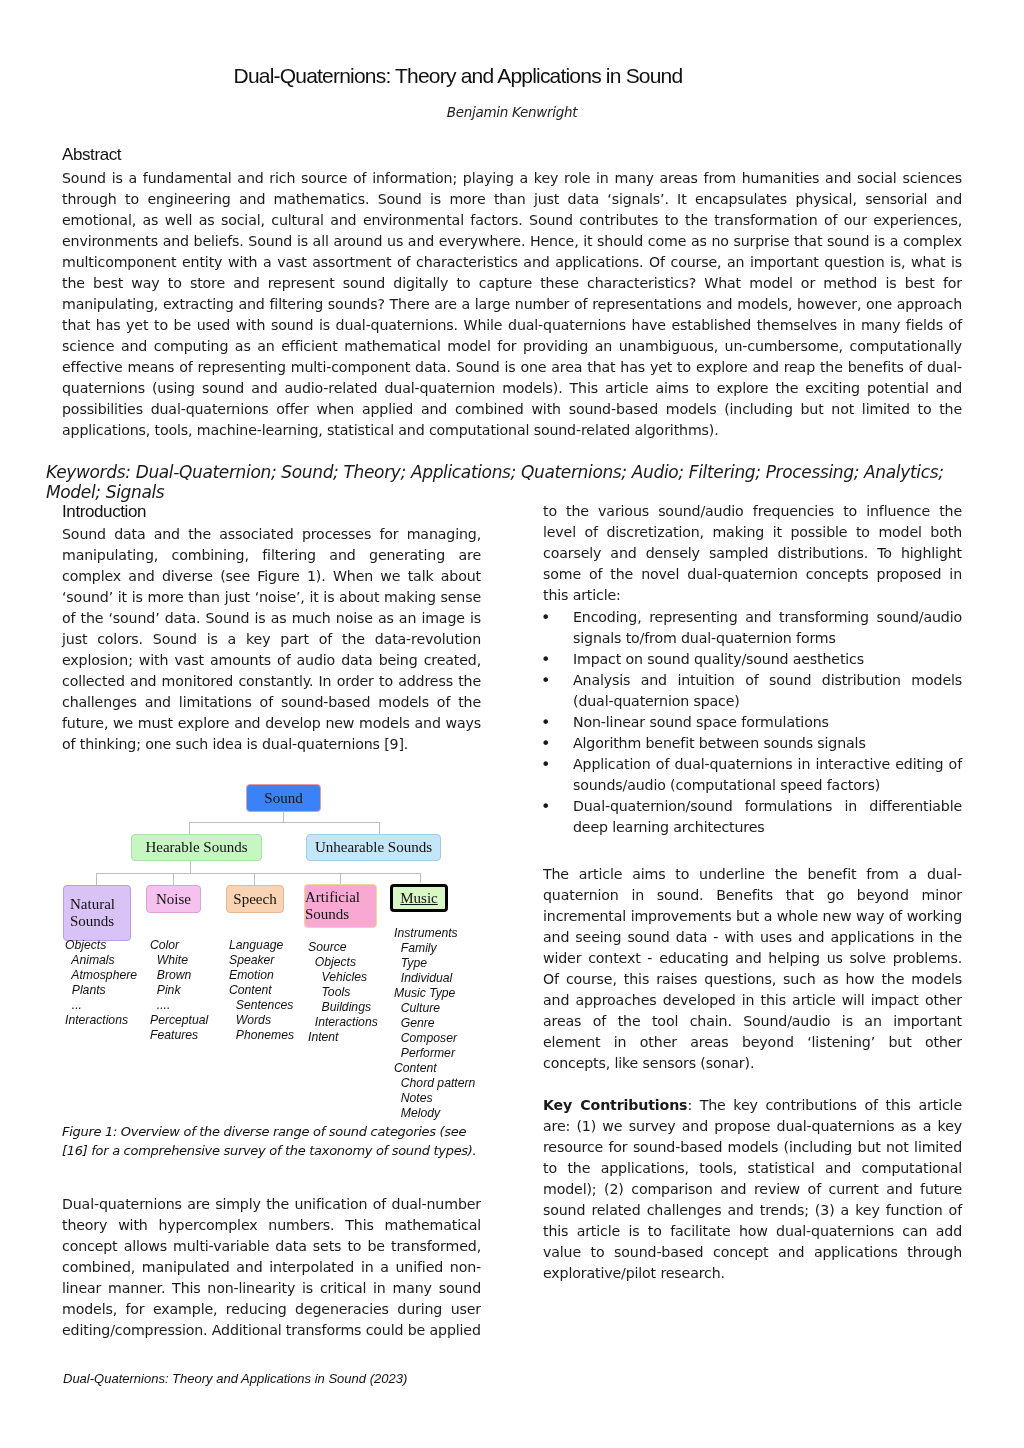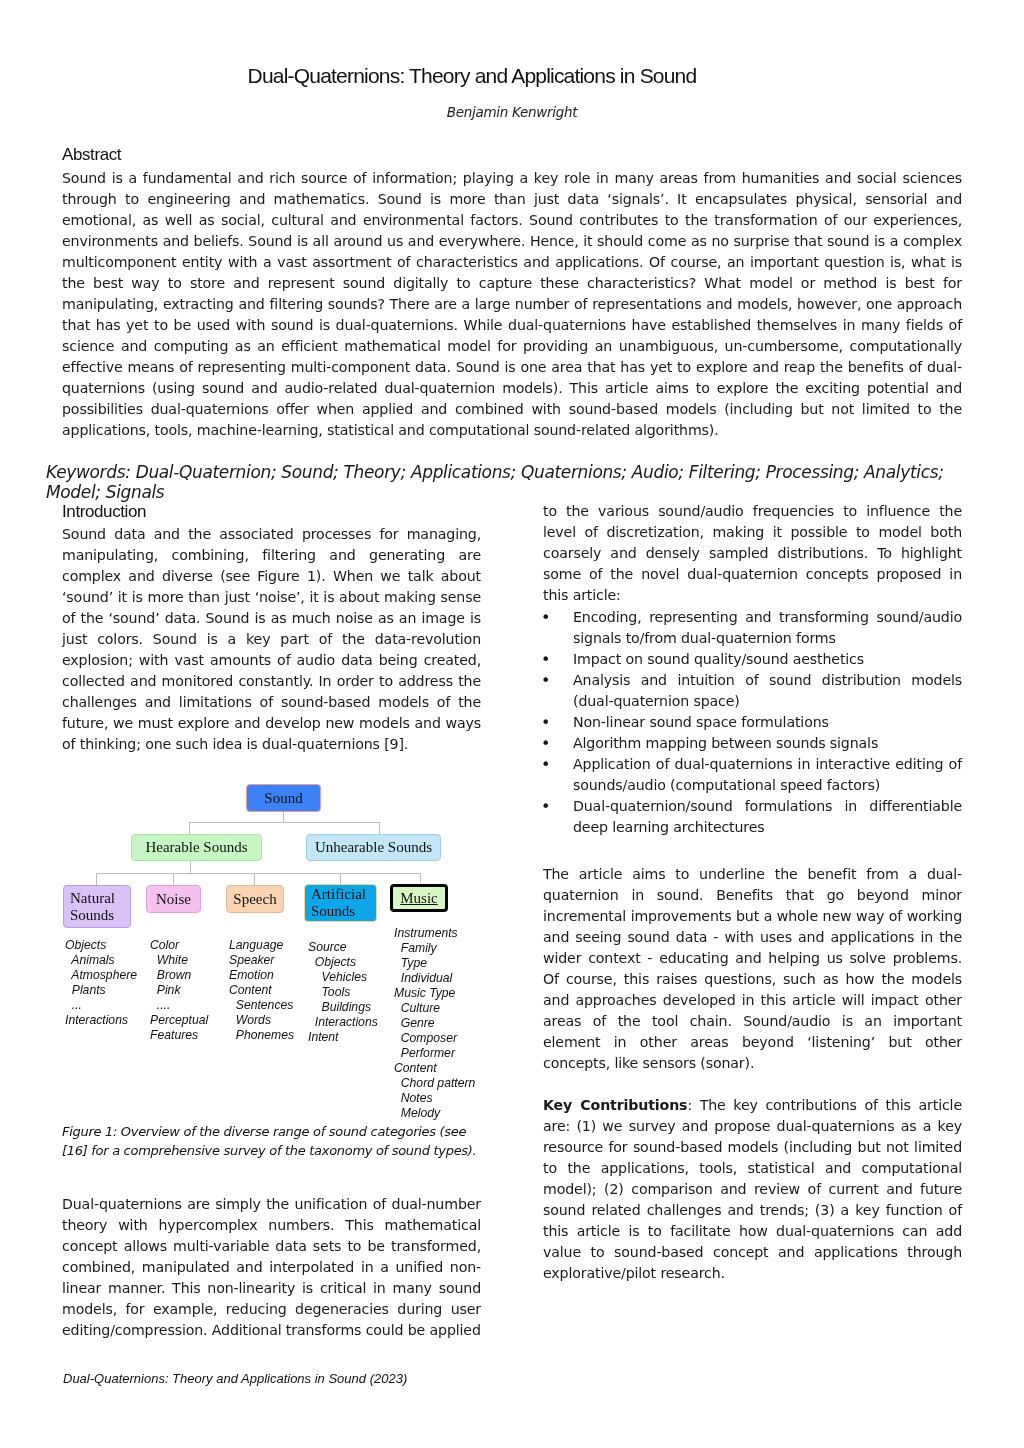--- a/index.html
+++ b/index.html
@@ -1,21 +1,21 @@
 <!DOCTYPE html>
 <html><head>
 <meta charset="utf-8">
 <style>
   html, body { margin: 0; padding: 0; background: #ffffff; }
   body { width: 1024px; height: 1448px; position: relative; overflow: hidden; color: #1a1a1a;
          font-family: "DejaVu Sans", sans-serif; }
   .page { position: absolute; left: 0; top: 0; width: 1024px; height: 1448px; }
 
   .title { position: absolute; top: 64px; left: 0; width: 916px; text-align: center;
-           font-family: "Liberation Sans", sans-serif; font-size: 21px; letter-spacing: -0.8px; color: #111; margin-left: 14px; }
+           font-family: "Liberation Sans", sans-serif; font-size: 21px; letter-spacing: -0.8px; color: #111; }
   .author { position: absolute; top: 104px; left: 0; width: 1024px; text-align: center;
             font-style: italic; font-size: 13.5px; color: #222; font-family: "DejaVu Sans", sans-serif; letter-spacing: -0.3px;}
 
   .h2 { font-family: "Liberation Sans", sans-serif; font-size: 17px; color: #111; letter-spacing: -0.4px; }
   .abstract-head { position: absolute; top: 145px; left: 62px; }
   .abstract { position: absolute; top: 168px; left: 62px; width: 900px;
               font-size: 14.2px; line-height: 21px; text-align: justify; letter-spacing: -0.15px; }
   .keywords { position: absolute; top: 462px; left: 46px; width: 900px;
               font-style: italic; font-size: 17px; letter-spacing: -0.35px; }
 
@@ -83,30 +83,30 @@
       <span>Sound</span>
     </div>
 
     <div class="node" style="left:71px; top:54px; width:131px; height:27px; background:#c8f5c4; border:1px solid #a9e3a4;">
       <span>Hearable Sounds</span>
     </div>
     <div class="node" style="left:246px; top:54px; width:135px; height:27px; background:#c4e6f7; border:1px solid #9fcfe8;">
       <span>Unhearable Sounds</span>
     </div>
 
-    <div class="node" style="left:3px; top:105px; width:68px; height:43px; background:#d9c2f5; border:1px solid #b99ee0; justify-content:flex-start; padding-left:6px; text-align:left;">
+    <div class="node" style="left:3px; top:105px; width:68px; height:56px; background:#d9c2f5; border:1px solid #b99ee0; justify-content:flex-start; padding-left:6px; text-align:left;">
       <span style="width:50px;">Natural Sounds</span>
     </div>
     <div class="node" style="left:86px; top:105px; width:55px; height:28px; background:#f5c2f0; border:1px solid #e0a0db;">
       <span>Noise</span>
     </div>
     <div class="node" style="left:166px; top:105px; width:58px; height:28px; background:#f8d3b4; border:1px solid #e8b894;">
       <span>Speech</span>
     </div>
-    <div class="node" style="left:244px; top:104px; width:73px; height:38px; background:#0ea5e9; border:1px solid #e8dc92; justify-content:flex-start; padding-left:6px; text-align:left;">
+    <div class="node" style="left:244px; top:104px; width:73px; height:44px; background:#f9a8d4; border:1px solid #e8dc92; justify-content:flex-start; text-align:left;">
       <span style="width:56px;">Artificial Sounds</span>
     </div>
     <div class="node" style="left:330px; top:104px; width:58px; height:28px; background:#d8f7c4; border:3px solid #000000;text-decoration:underline;">
       <span>Music</span>
     </div>
 
     <div class="leaf" style="left:5px; top:158px;">Objects
   Animals
   Atmosphere
   Plants
@@ -152,21 +152,21 @@
 
   <div class="col col-left dq-p">Dual-quaternions are simply the unification of dual-number theory with hypercomplex numbers. This mathematical concept allows multi-variable data sets to be transformed, combined, manipulated and interpolated in a unified non-linear manner. This non-linearity is critical in many sound models, for example, reducing degeneracies during user editing/compression. Additional transforms could be applied</div>
 
   <div class="col col-right right-p1">to the various sound/audio frequencies to influence the level of discretization, making it possible to model both coarsely and densely sampled distributions. To highlight some of the novel dual-quaternion concepts proposed in this article:</div>
 
   <ul class="bullets">
     <li>Encoding, representing and transforming sound/audio signals to/from dual-quaternion forms</li>
     <li>Impact on sound quality/sound aesthetics</li>
     <li>Analysis and intuition of sound distribution models (dual-quaternion space)</li>
     <li>Non-linear sound space formulations</li>
-    <li>Algorithm mapping between sounds signals</li>
+    <li>Algorithm benefit between sounds signals</li>
     <li>Application of dual-quaternions in interactive editing of sounds/audio (computational speed factors)</li>
     <li>Dual-quaternion/sound formulations in differentiable deep learning architectures</li>
   </ul>
 
   <div class="col col-right right-p2">The article aims to underline the benefit from a dual-quaternion in sound. Benefits that go beyond minor incremental improvements but a whole new way of working and seeing sound data - with uses and applications in the wider context - educating and helping us solve problems. Of course, this raises questions, such as how the models and approaches developed in this article will impact other areas of the tool chain.  Sound/audio is an important element in other areas beyond ‘listening’ but other concepts, like sensors (sonar).</div>
 
   <div class="col col-right right-p3"><span class="bold">Key Contributions</span><span>: The key contributions of this article are: (1) we survey and propose dual-quaternions as a key resource for sound-based models (including but not limited to the applications, tools, statistical and computational model); (2) comparison and review of current and future sound related challenges and trends; (3) a key function of this article is to facilitate how dual-quaternions can add value to sound-based concept and applications through explorative/pilot research.</span></div>
 
   <div class="footer">Dual-Quaternions: Theory and Applications in Sound (2023)</div>
 </div>

